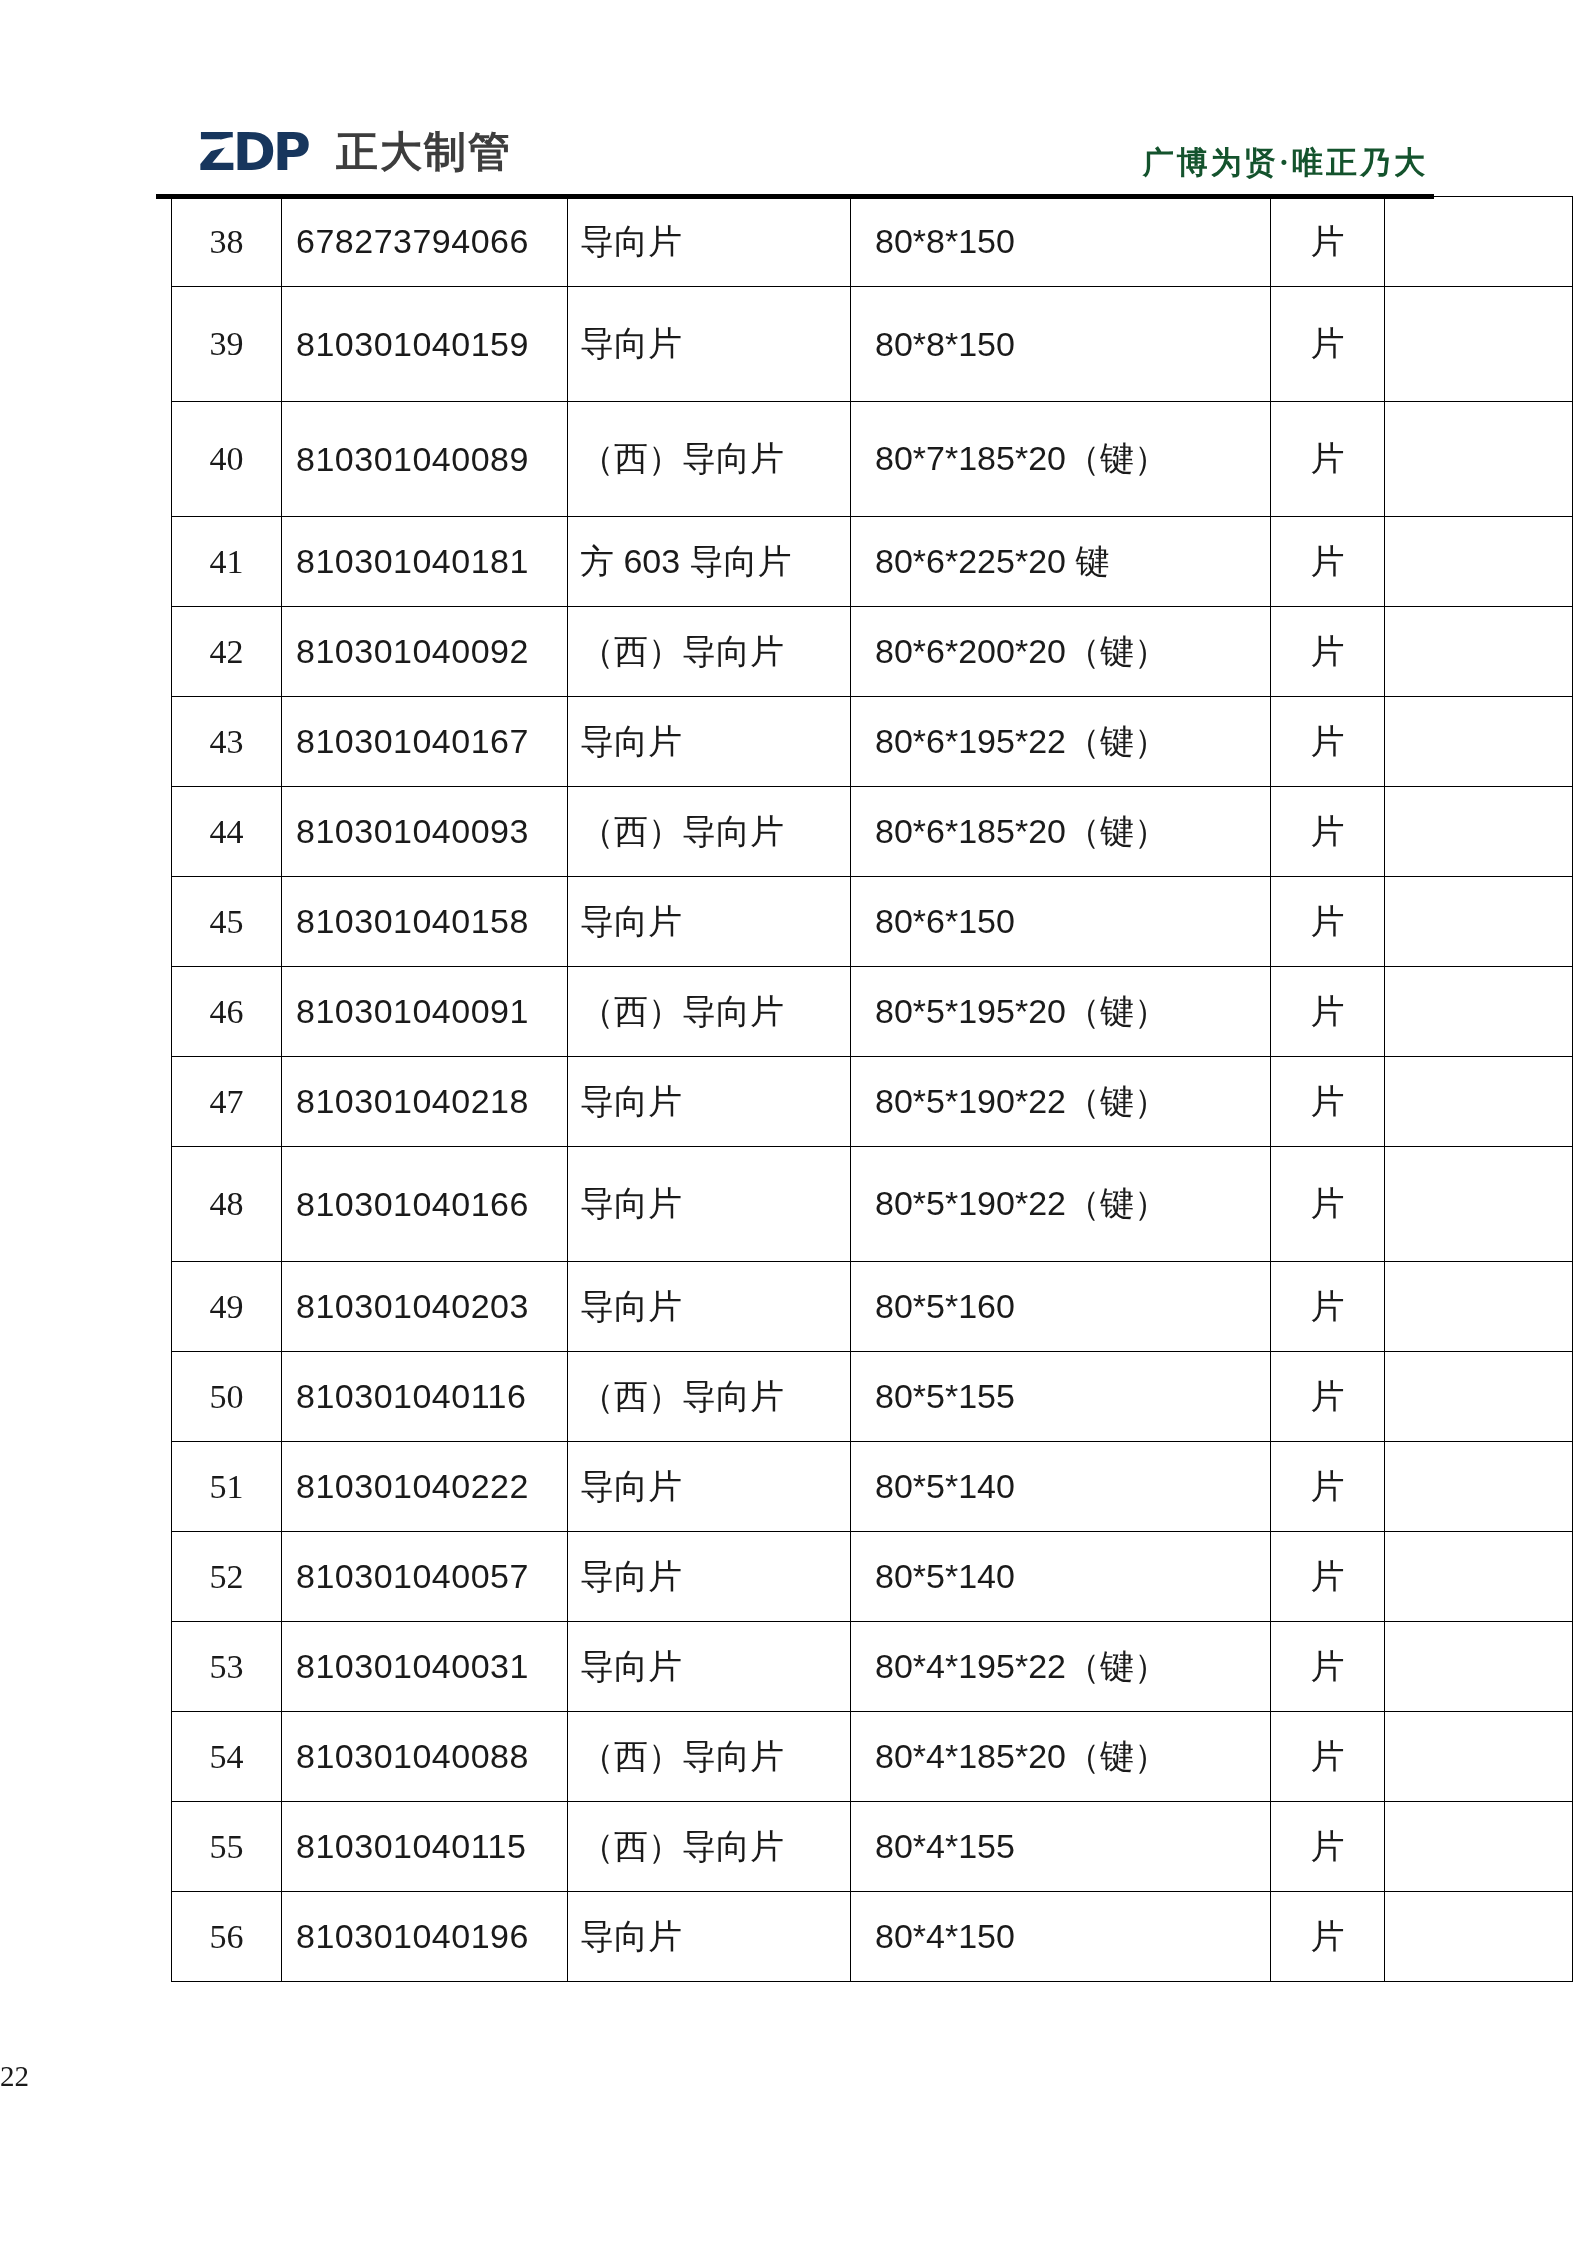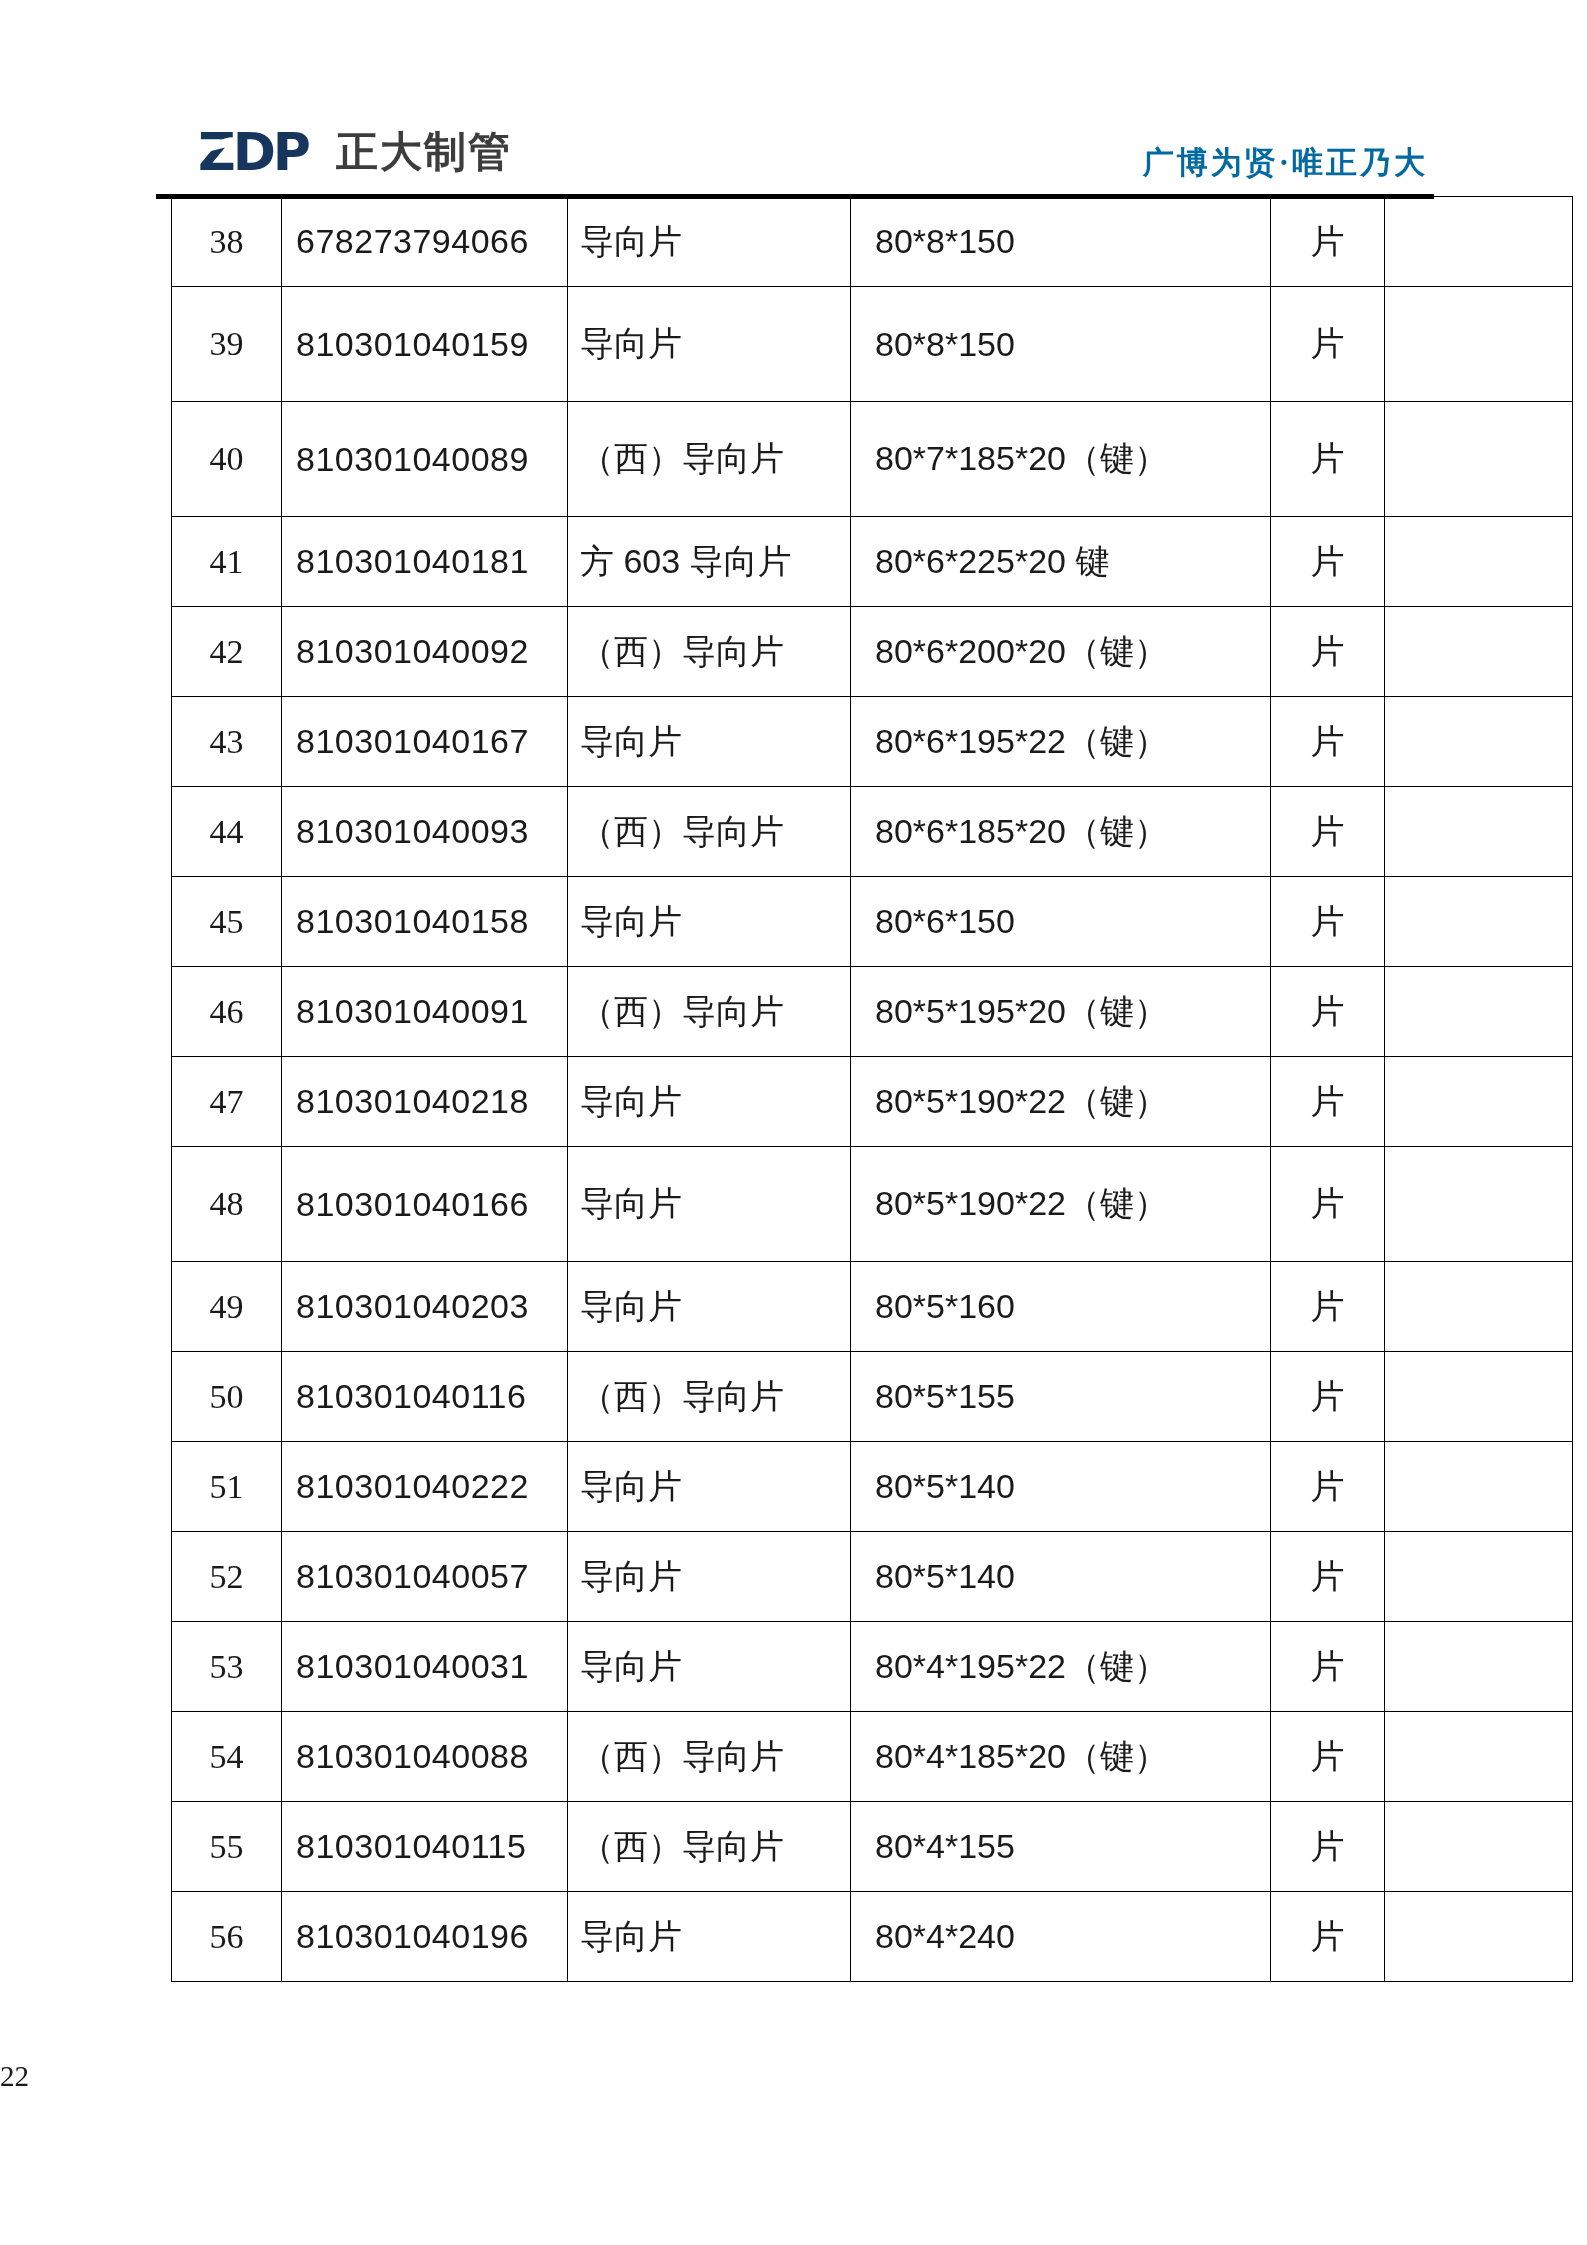--- a/index.html
+++ b/index.html
@@ -31,21 +31,21 @@
     border-radius:10px/6px; transform:rotate(-14deg);
   }
   .company-name {
     font-size:42px; font-weight:700; color:#3d3d3d;
     margin-left:28px; letter-spacing:2px; line-height:1;
   }
   .slogan {
     position:absolute; top:142px; right:159px;
     font-family:"Liberation Serif","DejaVu Serif",serif;
     font-size:31px; font-weight:700; letter-spacing:3px;
-    color:#0369a1; white-space:nowrap;
+    color:#14532d; white-space:nowrap;
   }
 
   
   table.parts {
     position:absolute; left:157px; top:196px;
     width:1401px; border-collapse:collapse; table-layout:fixed;margin-left:14px;
   }
   table.parts td {
     border:1.5px solid #000000;
     vertical-align:middle;
@@ -243,21 +243,21 @@
           <td class="c-code">810301040115</td>
           <td class="c-name">（西）导向片</td>
           <td class="c-spec">80*4*155</td>
           <td class="c-unit">片</td>
           <td class="c-remark"></td>
         </tr>
         <tr>
           <td class="c-no">56</td>
           <td class="c-code">810301040196</td>
           <td class="c-name">导向片</td>
-          <td class="c-spec">80*4*240</td>
+          <td class="c-spec">80*4*150</td>
           <td class="c-unit">片</td>
           <td class="c-remark"></td>
         </tr>
       </tbody>
   </table>
 
   <div class="page-number">22</div>
 
 </div>
 

